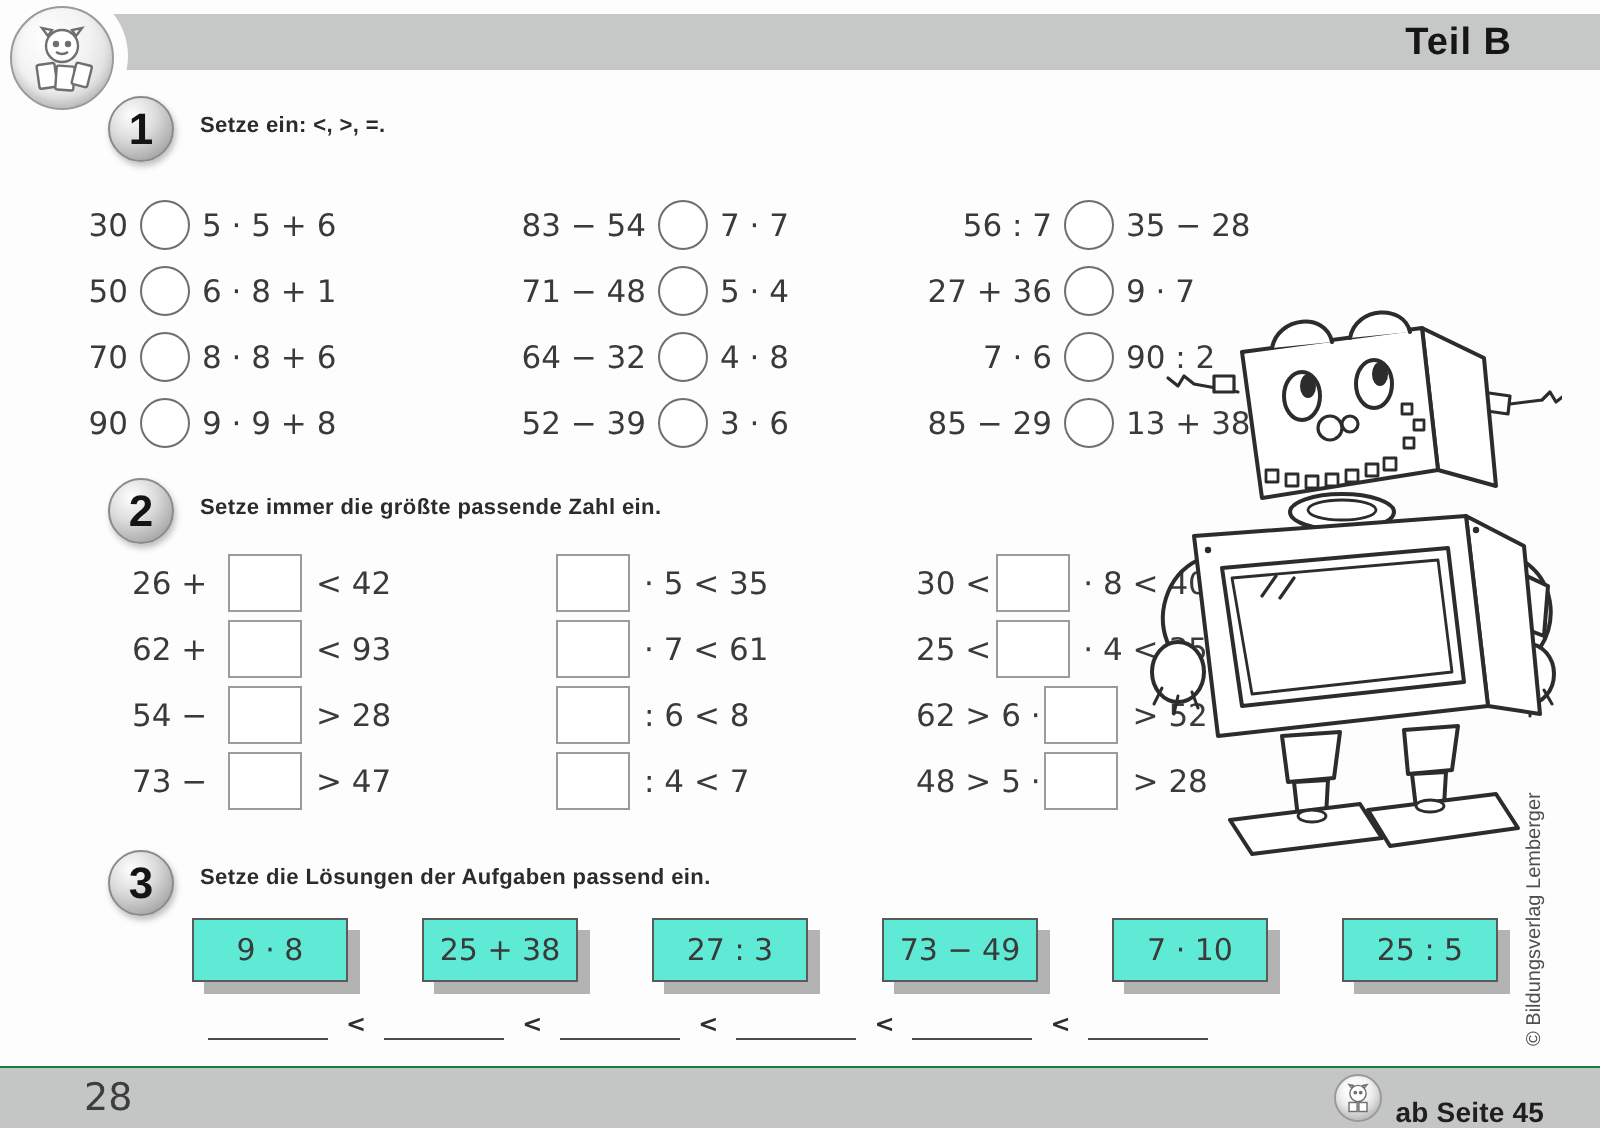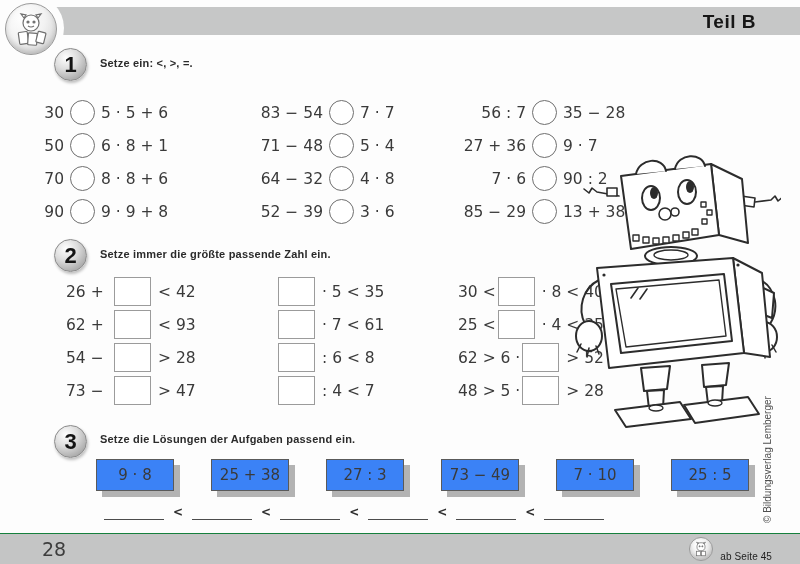--- a/index.html
+++ b/index.html
@@ -61,21 +61,21 @@
   .e2 .pre { display:inline-block; text-align:left; }
   .e2.c0 .pre { width:46px; }
   .e2 .ans-box {
     width:37px; height:29px; border:1.4px solid #9b9b9b; background:#fff;
     margin:0 7px 0 2px; flex:0 0 37px;
   }
   .e2 .post { display:inline-block; }
   
   .cards-row { position:absolute; left:96px; top:459px; display:flex; gap:37px; }
   .card {
-    position:relative; width:78px; height:32px; background:#3b82f6;
+    position:relative; width:78px; height:32px; background:#5eead4;
     border:1.2px solid #5a5a5a; display:flex; align-items:center; justify-content:center;
     font-family:"DejaVu Sans", sans-serif; font-size:15px; color:#3a3a3a;
     box-shadow:6px 6px 0 #b3b3b3;
     text-align:right;
   }
   .blanks-row {
     position:absolute; left:104px; top:504px; display:flex; align-items:flex-end;
     font-family:"DejaVu Sans", sans-serif; font-size:13px; color:#2e2e2e;
   }
   .blank { width:60px; border-bottom:1.6px solid #4c4c4c; height:16px; }
@@ -91,21 +91,21 @@
   .footer-bar {
     position:absolute; left:0; right:0; bottom:0; height:31px;
     background:#c4c5c5; border-top:1px solid #15803d;
     display:flex; align-items:center; justify-content:space-between;
     padding:0 28px 0 42px;
   }
   .page-number {
     font-family:"DejaVu Sans", sans-serif; font-size:19px; color:#3d3d3d;
   }
   .footer-right { display:flex; align-items:center; gap:7px; }
-  .footer-ref { font-size:10px; font-weight:normal; color:#1f1f1f; letter-spacing:.1px;
+  .footer-ref { font-size:14px; font-weight:bold; color:#1f1f1f; letter-spacing:.1px;
     font-stretch:condensed;margin-top:14px; }
   svg { display:block; }
 </style>
 </head>
 <body>
 
 <div class="page">
 
   <div class="header-bar">
     <div class="header-title">Teil B</div>

